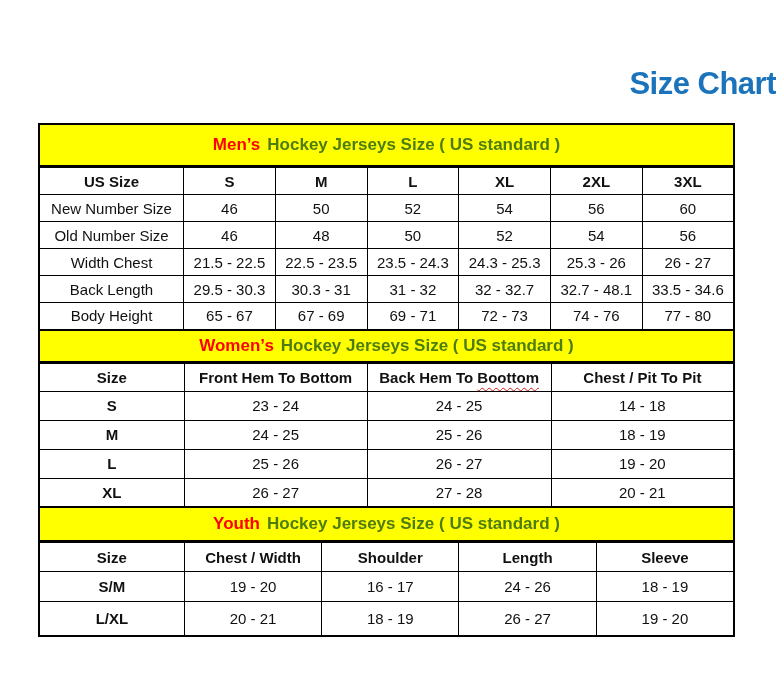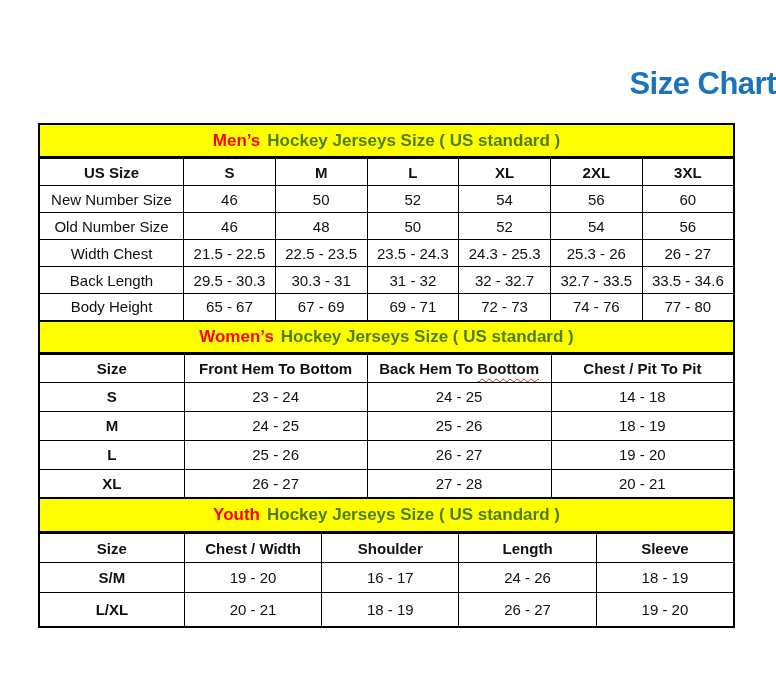--- a/index.html
+++ b/index.html
@@ -31,21 +31,21 @@
   .band {
     border: 2px solid #000;
     background: var(--band-yellow, #ffff00);
     display: flex;
     align-items: center;
     justify-content: center;
     font-weight: 700;
     font-size: 17px;
   }
   .band + table { border-top: none; }
-  .band-mens   { height: 35px; }
+  .band-mens   { height: 44px; }
   .band-womens { height: 32px; border-top: none; }
   .band-youth  { height: 34px; border-top: none; }
   .band-red   { color: var(--accent-red, #ff0000); }
   .band-black { color: #4d7c0f; margin-left: 7px; }
 
   table {
     width: 100%;
     border-collapse: collapse;
     table-layout: fixed;
     border: 2px solid #000;
@@ -141,21 +141,21 @@
             <td>24.3 - 25.3</td>
             <td>25.3 - 26</td>
             <td>26 - 27</td>
           </tr>
           <tr>
             <td>Back Length</td>
             <td>29.5 - 30.3</td>
             <td>30.3 - 31</td>
             <td>31 - 32</td>
             <td>32 - 32.7</td>
-            <td>32.7 - 33.5</td>
+            <td>32.7 - 48.1</td>
             <td>33.5 - 34.6</td>
           </tr>
           <tr>
             <td>Body Height</td>
             <td>65 - 67</td>
             <td>67 - 69</td>
             <td>69 - 71</td>
             <td>72 - 73</td>
             <td>74 - 76</td>
             <td>77 - 80</td>

